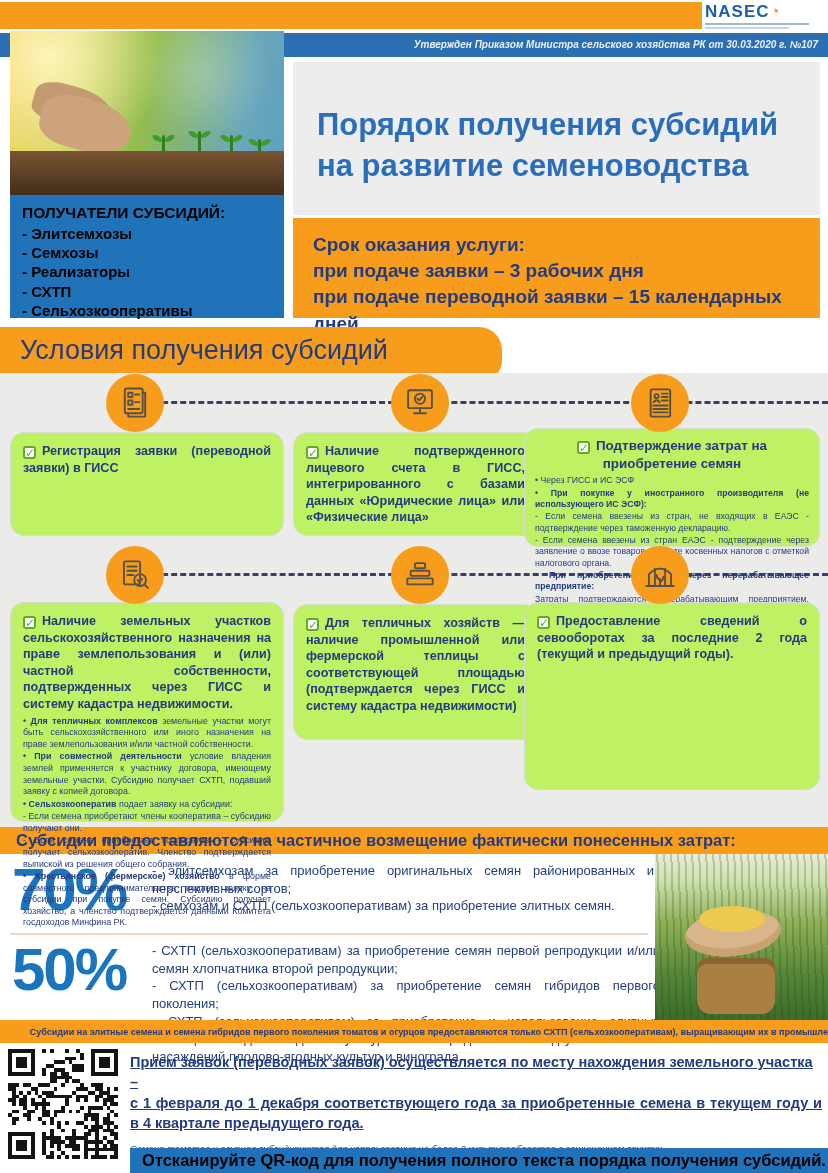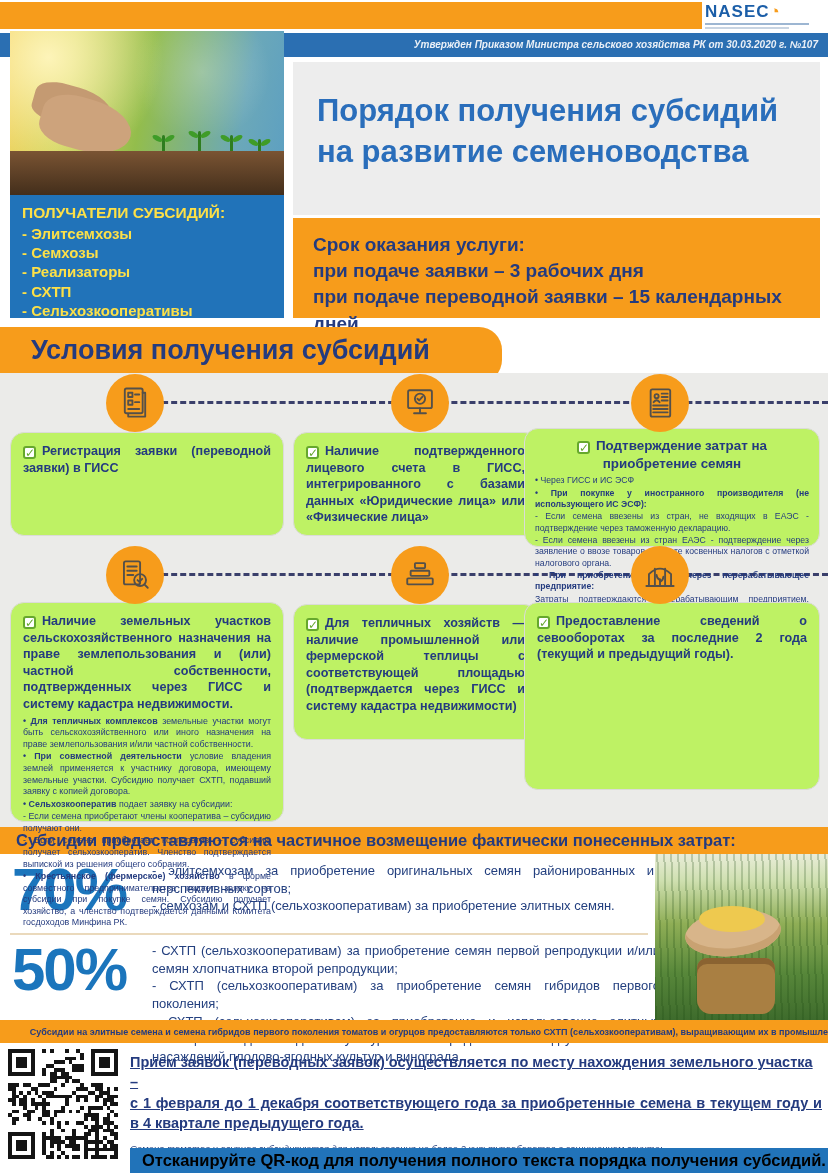--- a/index.html
+++ b/index.html
@@ -29,35 +29,35 @@
   .seedling { position:absolute; bottom:38px; width:3px; height:22px; background:#2e7d1f; border-radius:2px; }
   .seedling::before, .seedling::after { content:""; position:absolute; width:11px; height:5px;
       background:#3f9c28; border-radius:50%; top:1px; }
   .seedling::before { left:-10px; transform:rotate(28deg); }
   .seedling::after  { left:2px;  transform:rotate(-28deg); }
   .hand { position:absolute; left:30px; top:68px; width:92px; height:52px; background:#cda37c;
           border-radius:46% 58% 62% 40%; transform:rotate(16deg); box-shadow:-18px -14px 0 -6px #c49a72; }
 
   
   .recipients { position:absolute; left:10px; top:195px; width:274px; height:123px;
-                background:#2173B9; color:#fde047; padding:9px 12px; }
+                background:#2173B9; color:#000000; padding:9px 12px; }
   .rec-head { font-size:15.5px; font-weight:bold; margin-bottom:2px; }
   .rec-item { font-size:15px; font-weight:bold; line-height:1.28; }
 
   
   .title-box { position:absolute; left:293px; top:62px; width:527px; height:153px; background:#EDEDED; }
-  .main-title { padding:28px 0 0 24px; font-size:31px; font-weight:bold; color:#2A6EBB; line-height:1.33; }
+  .main-title { padding:42px 0 0 24px; font-size:31px; font-weight:bold; color:#2A6EBB; line-height:1.33; }
   .service-box { position:absolute; left:293px; top:218px; width:527px; height:100px; background:#F79C1B;
                  padding:14px 20px; }
   .service-box div { font-size:19px; font-weight:bold; color:#243B7F; line-height:1.38; }
 
   
   .cond-banner { position:absolute; left:0; top:327px; width:502px; height:56px; background:#F79C1B;
-                 border-radius:0 23px 23px 0; font-size:27px; font-weight:bold; color:#243B7F;
-                 line-height:46px; padding-left:31px; }
+                 border-radius:0 23px 23px 0; font-size:27px; font-weight:normal; color:#243B7F;
+                 line-height:46px; padding-left:20px; }
   .cond-bg { position:absolute; left:0; top:373px; width:828px; height:454px; background:#EBEBE9; }
   .dash { position:absolute; left:135px; width:693px; border-top:3px dashed #3A3F6B; }
   .d1 { top:401px; } .d2 { top:573px; }
   .circle { position:absolute; width:58px; height:58px; border-radius:50%; background:#F79C1B;
             display:flex; align-items:center; justify-content:center; z-index:2; }
   .circle svg { stroke:#54504a; stroke-width:2.2; fill:none; stroke-linecap:round; stroke-linejoin:round; }
   .r1 { top:374px; } .r2 { top:546px; }
   .p1 { left:106px; } .p2 { left:391px; } .p3 { left:631px; }
 
   .cond-card { position:absolute; background:#bef264; border:1px solid #DBDBD8; border-radius:14px;

